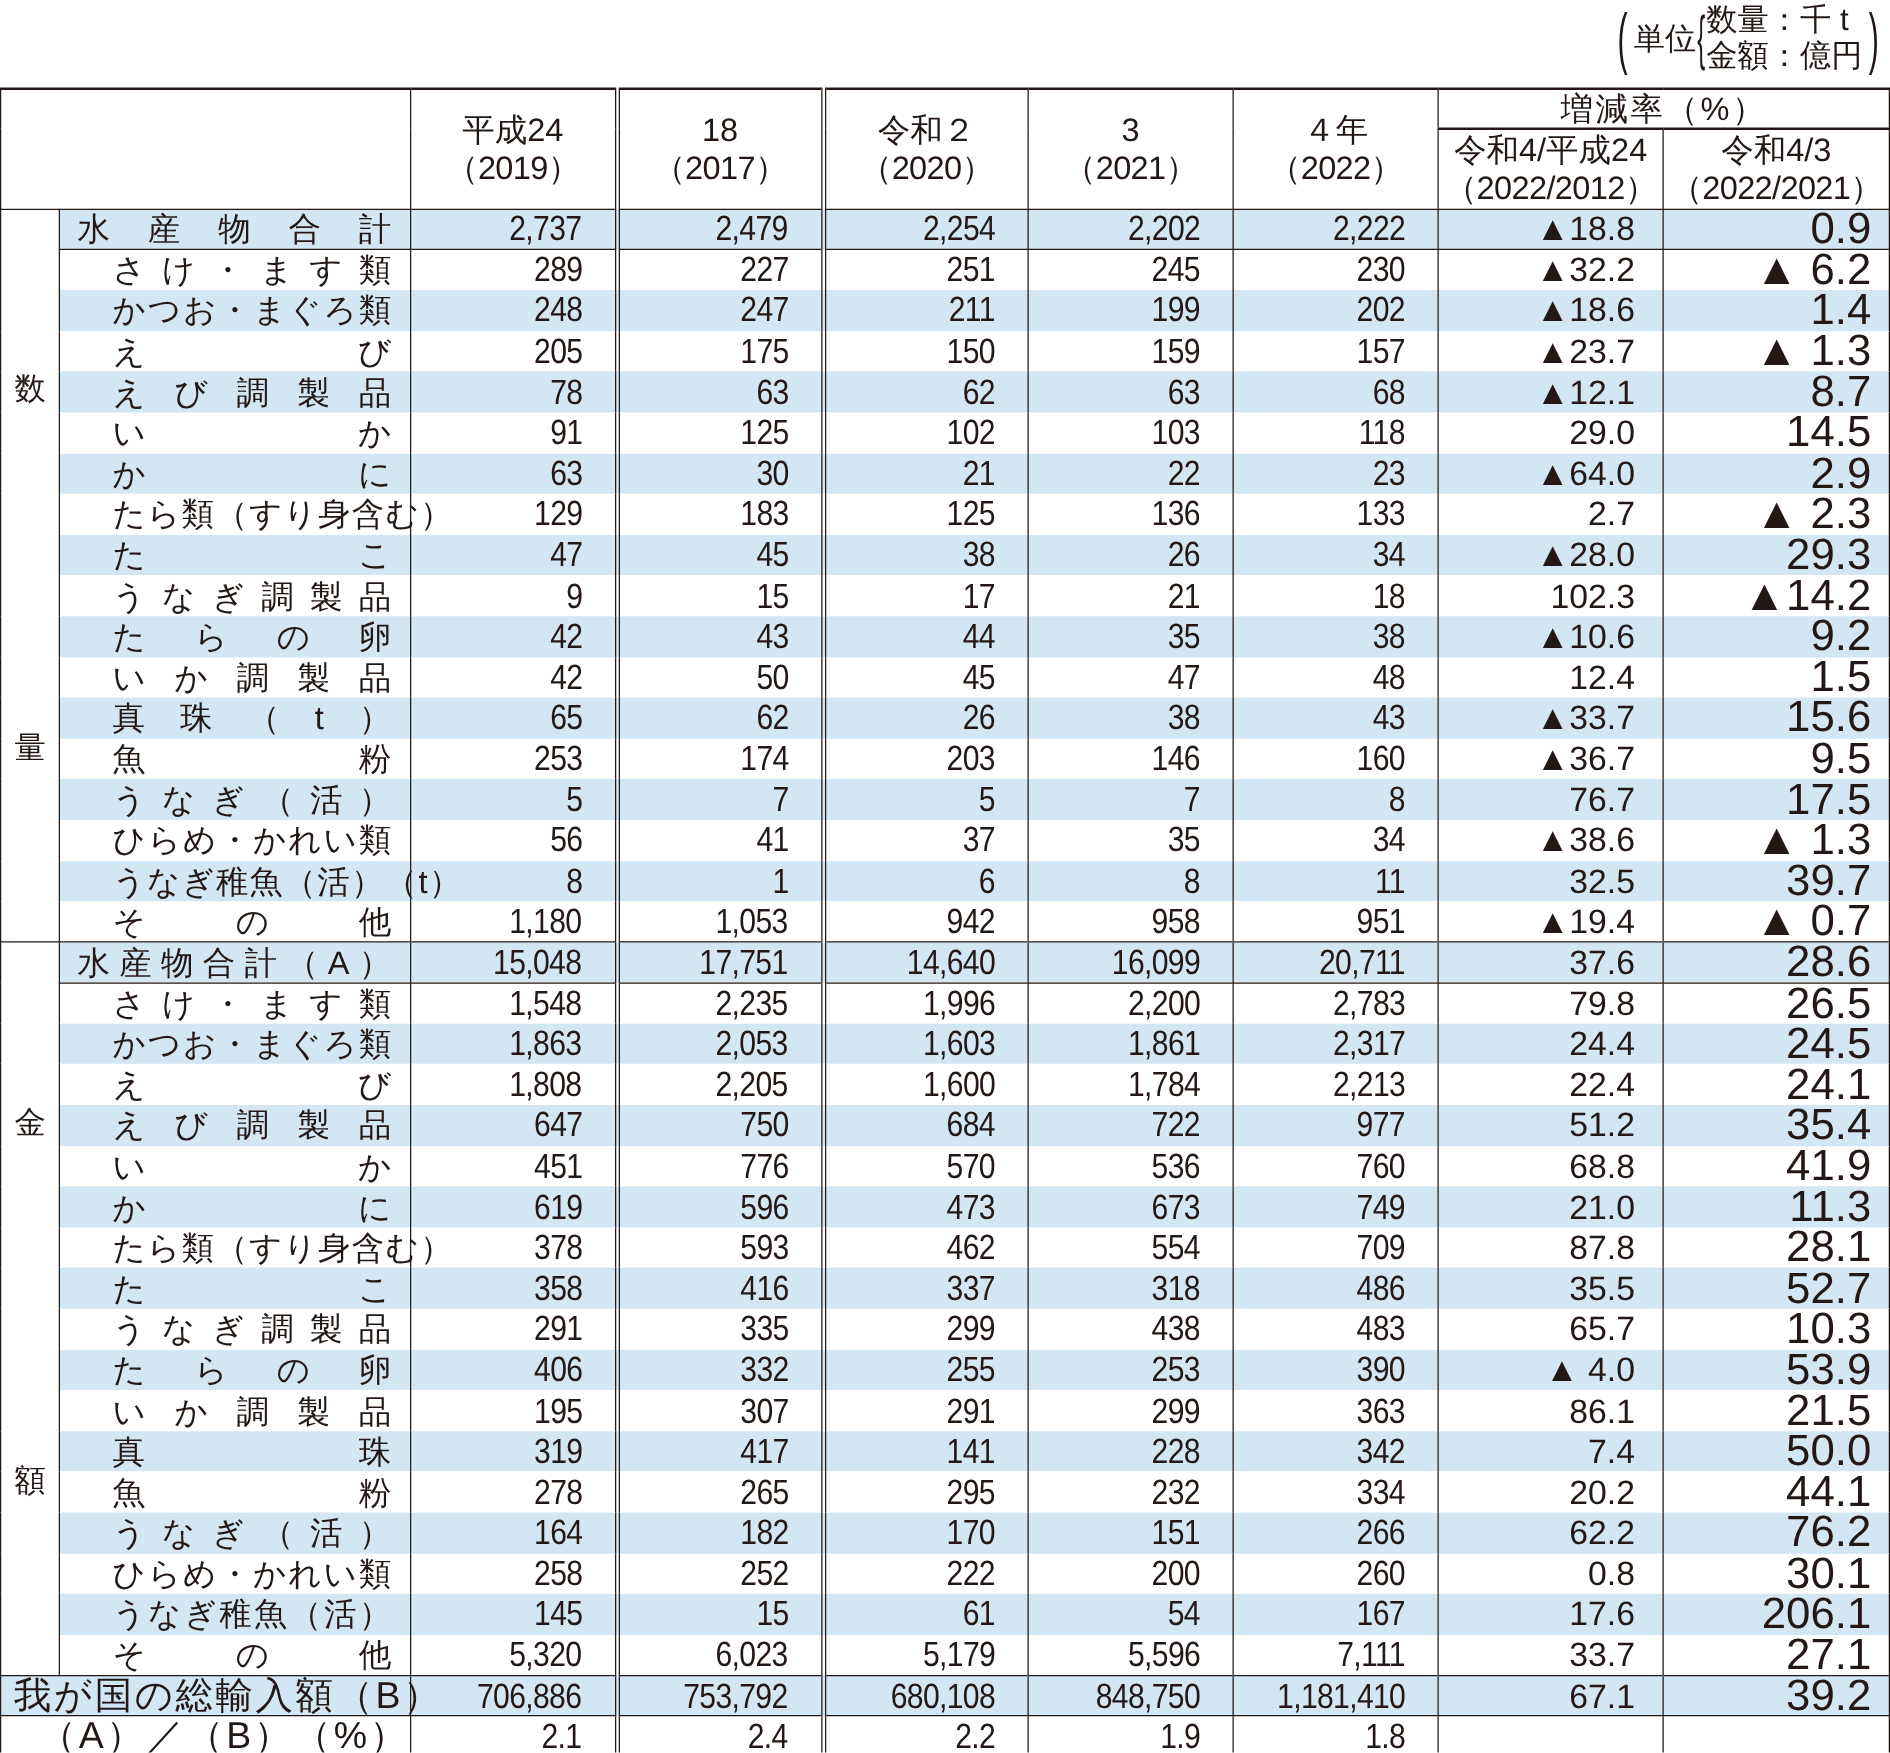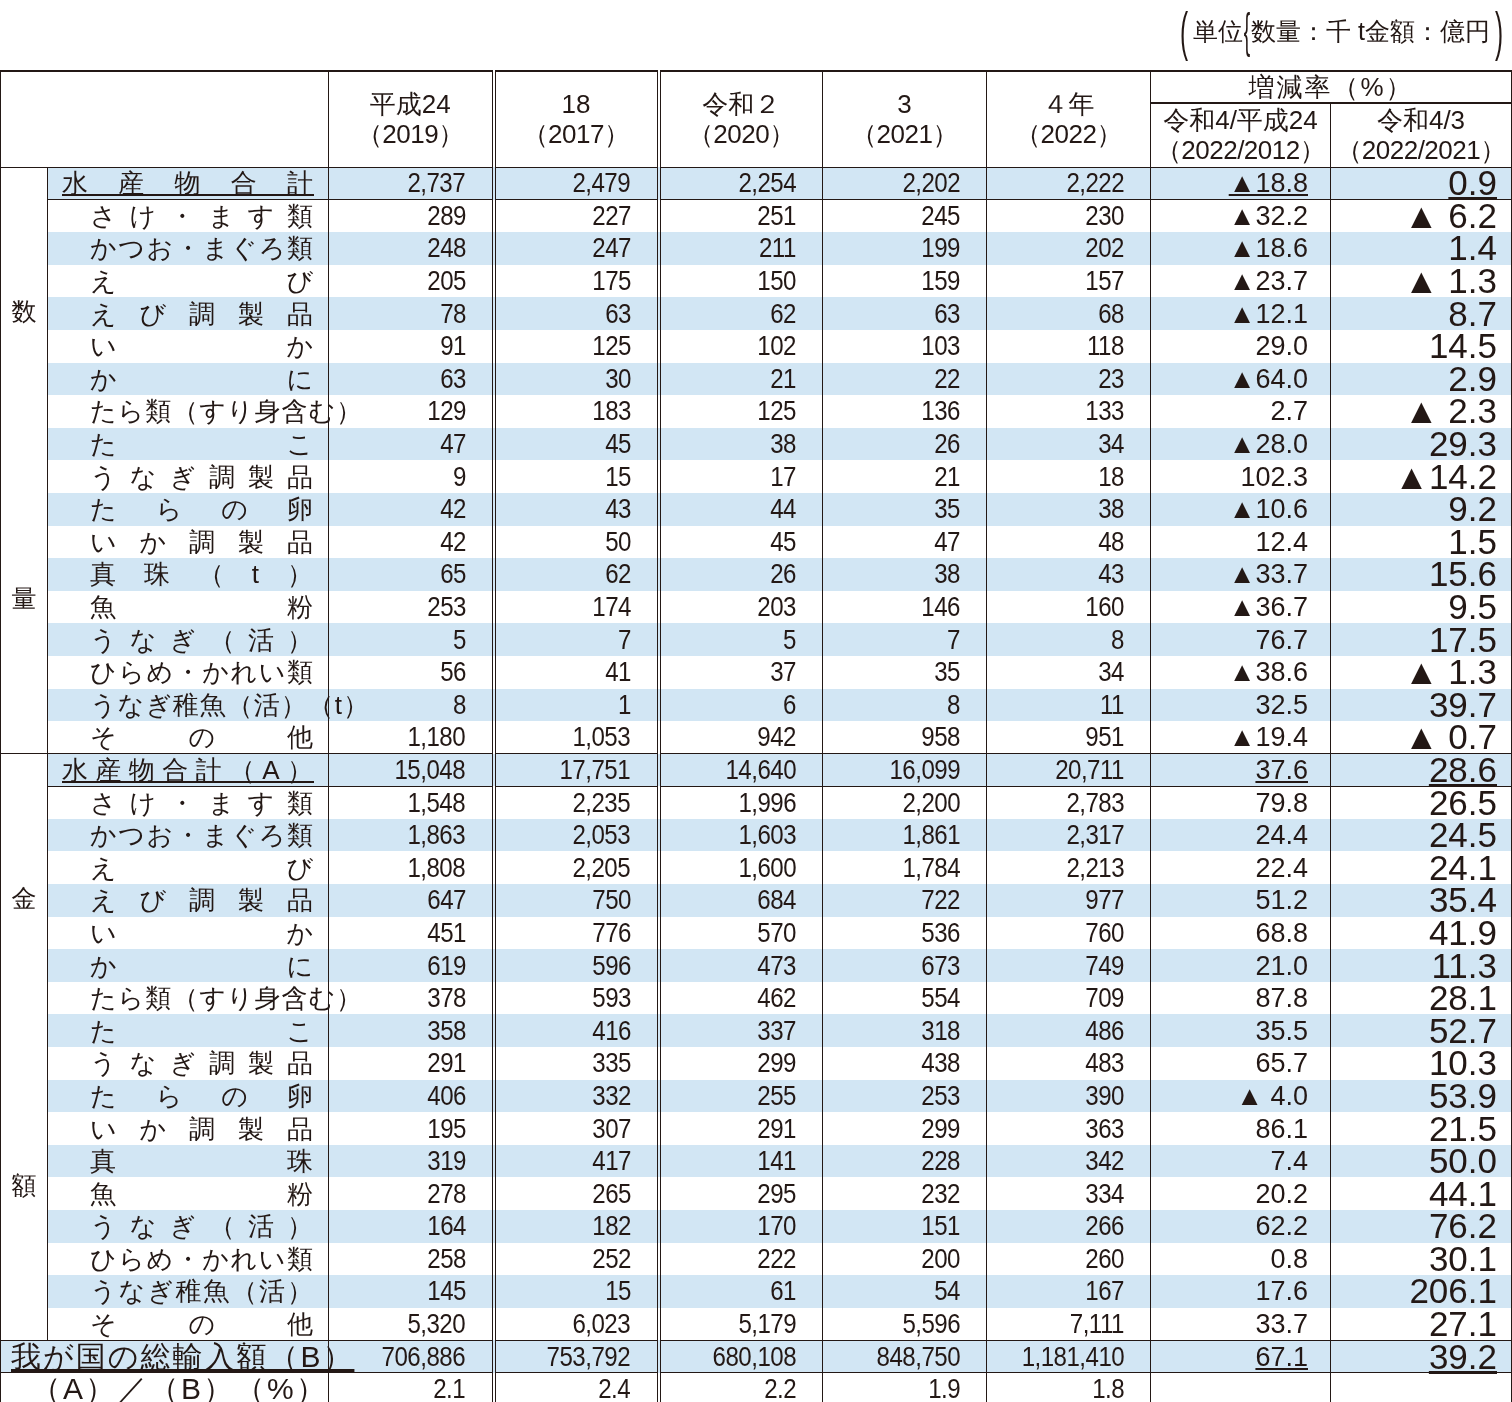--- a/index.html
+++ b/index.html
@@ -6,21 +6,21 @@
   body {
     width: 1512px; height: 1402px; position: relative; overflow: hidden;
     font-family: "Liberation Sans", "DejaVu Sans", sans-serif; color: #231815;
   }
   .unit {
     position: absolute; top: 0; right: 4px; height: 62px;
     display: flex; align-items: center; font-size: 25px; line-height: 29px;
   }
   .unit .brk { font-size: 54px; font-weight: 100; line-height: 54px; transform: scaleX(0.45); display: inline-block; color: #231815; }
   .unit .brk-sm { font-size: 48px; font-weight: 100; line-height: 48px; transform: scaleX(0.4); display: inline-block; margin: 0 -4px; }
-  .unit .lines { display: flex; flex-direction: row; }
+  .unit .lines { display: flex; flex-direction: column; }
   .unit .lines span { white-space: pre; }
 
   table.t {
     position: absolute; top: 70px; left: 0; width: 1511px;
     border-collapse: collapse; table-layout: fixed;
     font-size: 26px; line-height: 30px;
   }
   table.t td, table.t th {
     border-left: 1.5px solid #231815; border-right: 1.5px solid #231815;
     padding: 0; font-weight: normal; white-space: nowrap;
@@ -32,21 +32,21 @@
   tbody tr { height: 32.6px; }
   tbody tr.shade td.sh { background: #d2e6f4; }
   td.num { text-align: right; padding-right: 26px !important; font-size: 28px; letter-spacing: -0.6px; transform-origin: right; }
   td.num span { display: inline-block; transform: scaleX(0.86); transform-origin: right center; }
   td.rate { text-align: right; padding-right: 22px !important; font-size: 27px; }
   td.rate2 { text-align: right; padding-right: 14px !important; font-size: 35px; }
   td.cat { text-align: center; vertical-align: middle; font-size: 25px; border-bottom: 1.5px solid #231815; }
   td.lbl { padding-left: 42px !important; padding-right: 14px !important; font-size: 26px; text-align: justify; text-align-last: justify; letter-spacing: 1px; }
   td.lbl.total { padding-left: 14px !important; }
   tr.sec-top td { border-top: 1.5px solid #231815; }
-  tr.sec-bot td { border-bottom: 1.5px solid #231815; text-decoration: underline; }
+  tr.sec-bot td { border-bottom: 1.5px solid #231815; }
   td.full { text-align: center; font-size: 30px; letter-spacing: 2px; padding-left: 10px !important; padding-right: 10px !important; text-align: justify; text-align-last: justify; }
   tr.last td { border-bottom: 2px solid #231815; }
 </style>
 </head>
 <body>
 
 <div class="unit">
   <span class="brk">(</span>
   <span>単位</span>
   <span class="brk-sm">{</span>

